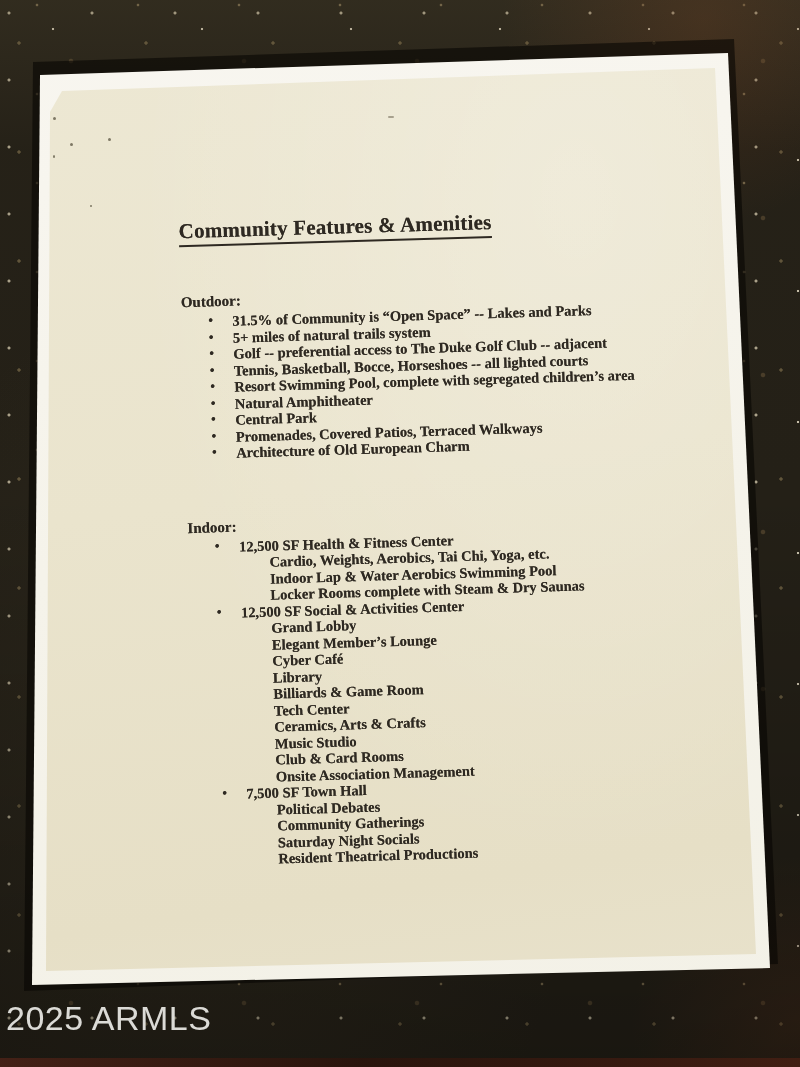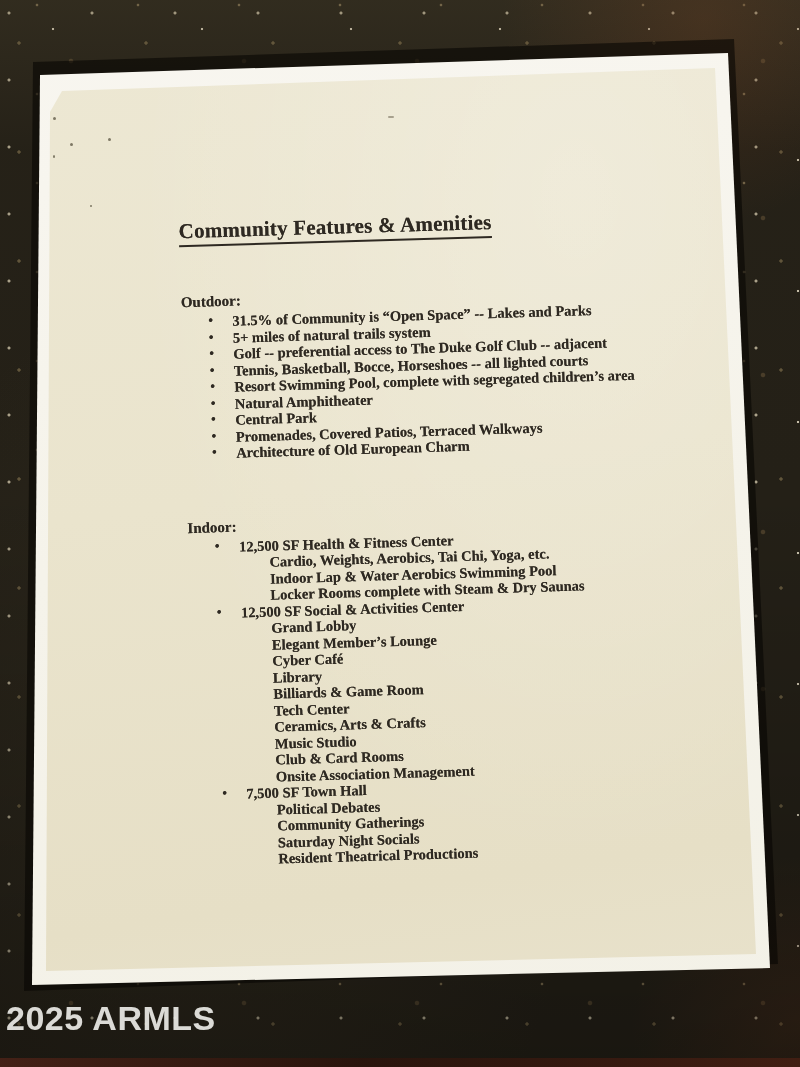--- a/index.html
+++ b/index.html
@@ -73,21 +73,21 @@
   .heading{font-size:15px;line-height:18px;}
   .list{margin-top:3px;}
   .line{font-size:14.5px;line-height:16.5px;white-space:nowrap;}
   .line.l1{position:relative;padding-left:51px;}
   .line.l1 .bullet{position:absolute;left:27px;top:-1px;font-size:13px;}
   .line.l2{padding-left:81px;}
 
   
   .watermark{
     position:absolute;left:6px;top:1000px;
-    font-family:"Liberation Sans", sans-serif;font-weight:700;
+    font-family:"Liberation Sans", sans-serif;font-weight:400;
     font-size:34px;line-height:36px;color:rgba(233,233,229,0.93);
     letter-spacing:0.5px;
   }
 </style>
 </head>
 <body>
 
 <div id="scene">
 
   <div class="granite"></div>

